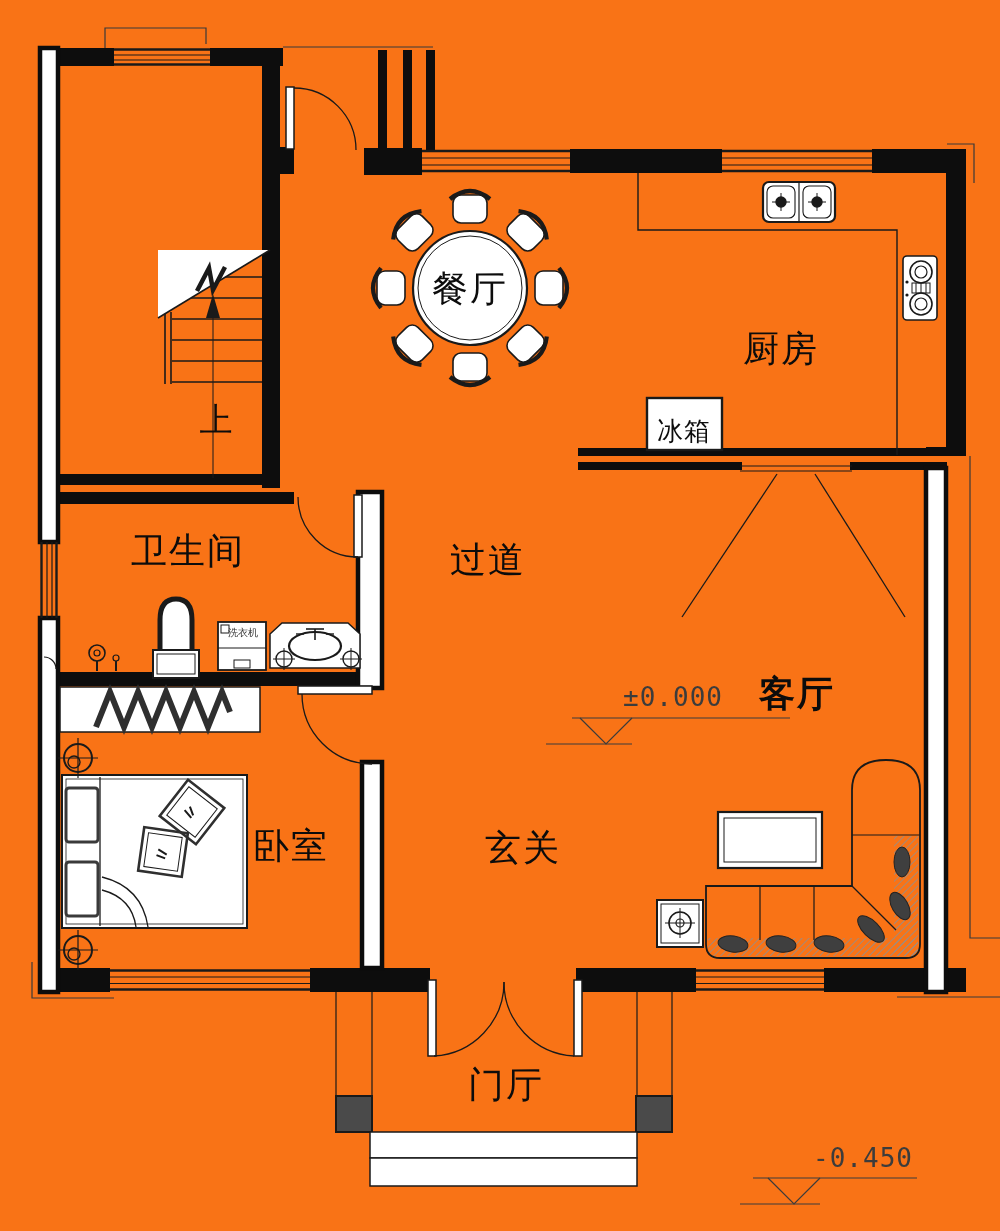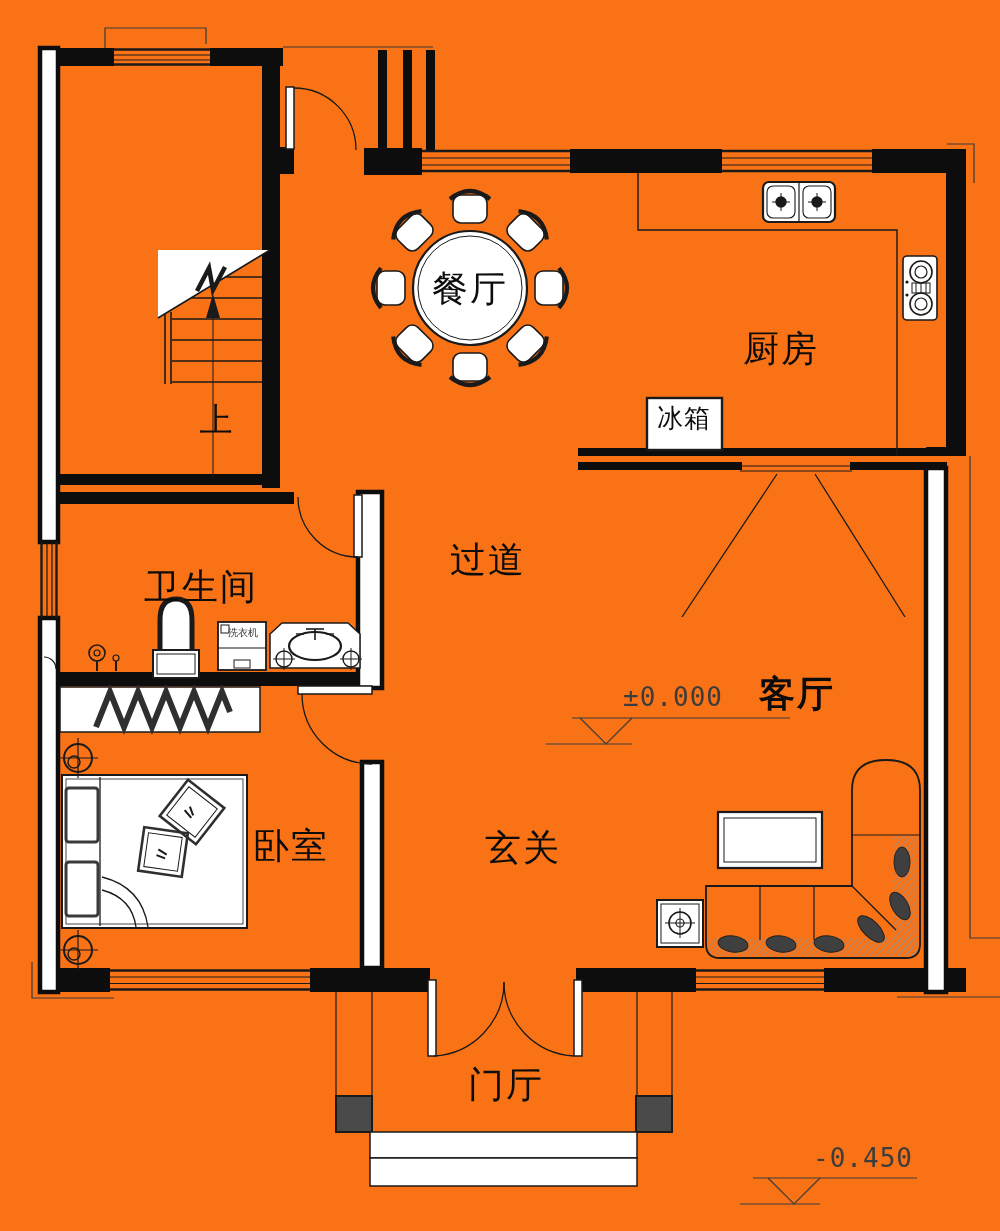--- a/index.html
+++ b/index.html
@@ -360,27 +360,27 @@
     <g>
       <line x1="753" y1="1178" x2="917" y2="1178"></line>
       <polyline points="768,1178 794,1204 820,1178"></polyline>
       <line x1="740" y1="1204" x2="820" y2="1204"></line>
     </g>
   </g>
 </svg>
 
 <div class="lbl room" style="left:470px; top:289px;">餐厅</div>
 <div class="lbl room" style="left:781px; top:326px;margin-top:23px;">厨房</div>
-<div class="lbl room" style="left:201px; top:551px;margin-top:36px;">卫生间</div>
+<div class="lbl room" style="left:188px; top:551px;">卫生间</div>
 <div class="lbl room" style="left:488px; top:560px;">过道</div>
 <div class="lbl room" style="left:797px; top:694px;font-weight:bold;">客厅</div>
 <div class="lbl room" style="left:291px; top:846px;">卧室</div>
 <div class="lbl room" style="left:506px; top:848px;margin-left:17px;">玄关</div>
 <div class="lbl room" style="left:506px; top:1085px;">门厅</div>
 
 <div class="lbl dir" style="left:216px; top:419px;">上</div>
-<div class="lbl small" style="left:684px; top:418px;">冰箱</div>
+<div class="lbl small" style="left:684px; top:431px;">冰箱</div>
 <div class="lbl tiny" style="left:243px; top:633px;">洗衣机</div>
 
 <div class="lbl elev" style="left:673px; top:697px;text-align:center;">±0.000</div>
 <div class="lbl elev" style="left:863px; top:1158px;">-0.450</div>
 
 </div>
 
 </body></html>

